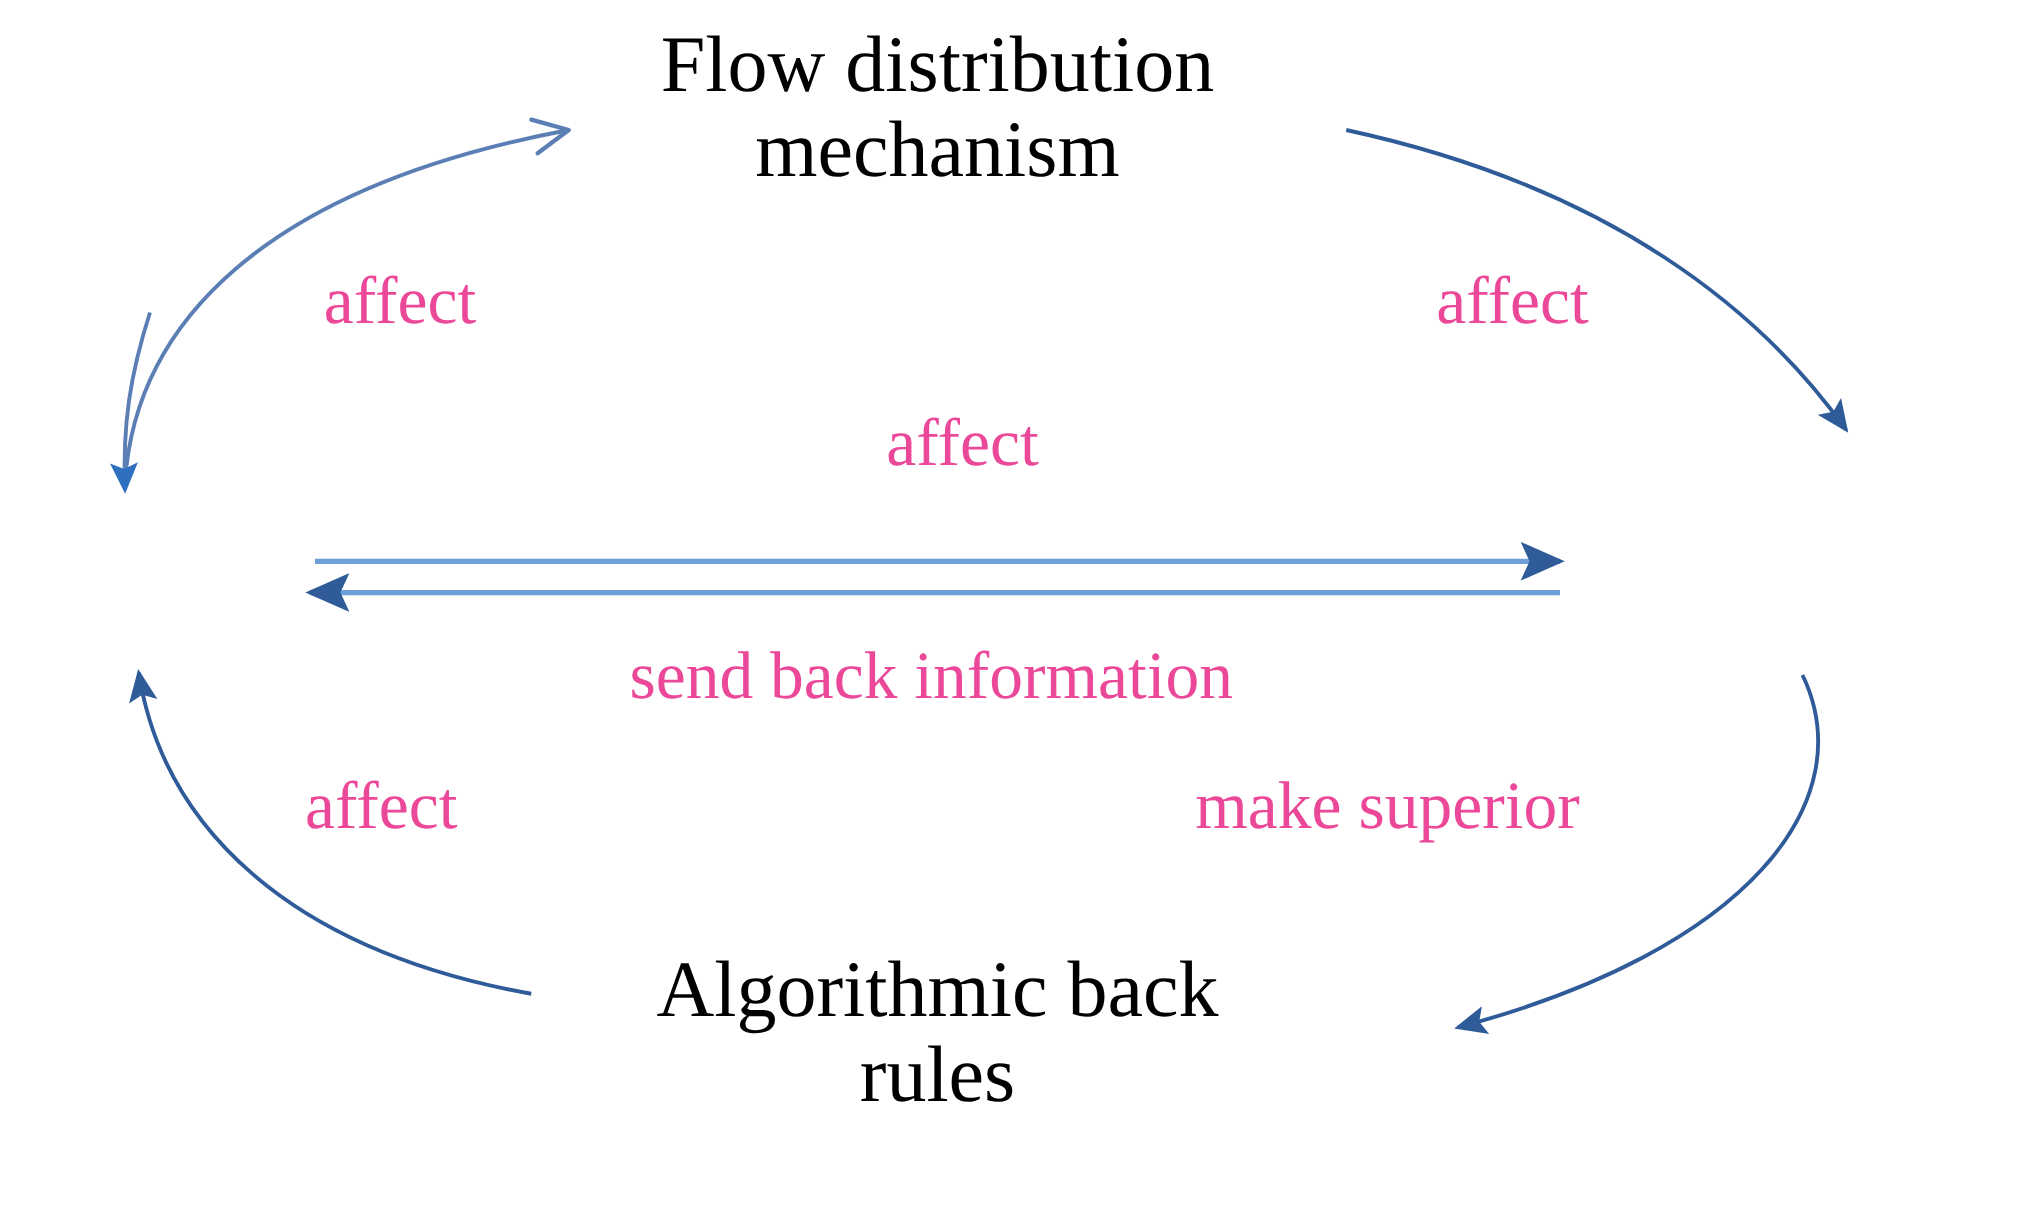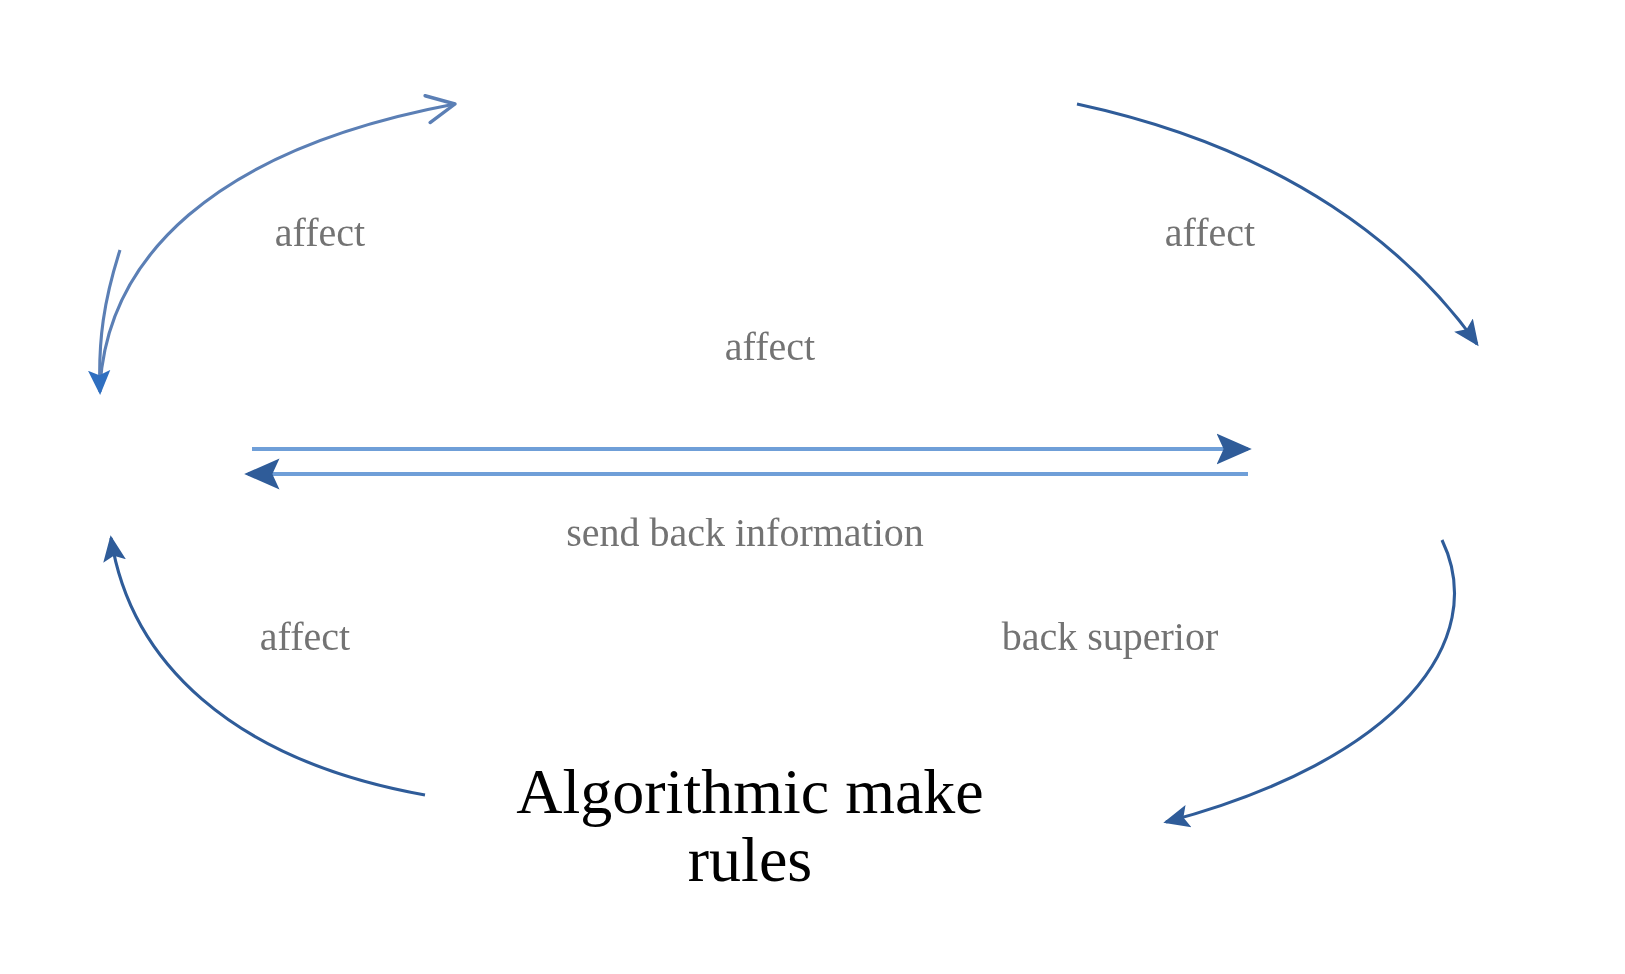--- a/index.html
+++ b/index.html
@@ -29,22 +29,22 @@
     text-align: center;
     line-height: 1.06;
     color: #000000;
     font-size: 64px;
     white-space: pre-line;
     letter-spacing: 0px;
   }
   .edge-label {
     position: absolute;
     text-align: center;
-    color: #737373;
-    font-size: 40px;
+    color: #ec4899;
+    font-size: 54px;
     line-height: 1.05;
     white-space: nowrap;
   }
   
   #node-flow   { left: 430px;  top: 18px;   width: 640px; }
   #node-ugc    { left: 10px;   top: 414px;  width: 210px; }
   #node-user   { left: 1250px; top: 372px;  width: 375px; }
   #node-algo   { left: 440px;  top: 758px;  width: 620px; }
 
   
@@ -83,31 +83,33 @@
 
     <path d="M 252 449 L 1248 449" fill="none" stroke="#6f9fd8" stroke-width="4.2" marker-end="url(#head-solid-dark)"></path>
 
     <path d="M 1248 474 L 248 474" fill="none" stroke="#6f9fd8" stroke-width="4.2" marker-end="url(#head-solid-dark)"></path>
 
     <path d="M 1442 540 C 1490 640 1400 760 1166 822" fill="none" stroke="#2f5c99" stroke-width="3.1" marker-end="url(#head-solid-dark)"></path>
 
     <path d="M 425 795 C 230 760 130 660 111 538" fill="none" stroke="#2f5c99" stroke-width="3.1" marker-end="url(#head-solid-dark)"></path>
   </svg>
 
+  <div class="node-label" id="node-flow">Flow distribution
+mechanism</div>
 
 
 
-  <div class="node-label" id="node-algo">Algorithmic make
+  <div class="node-label" id="node-algo">Algorithmic back
 rules</div>
 
   <div class="edge-label" id="lbl-affect-tl">affect</div>
 
   <div class="edge-label" id="lbl-affect-tr">affect</div>
 
   <div class="edge-label" id="lbl-affect-c">affect</div>
 
   <div class="edge-label" id="lbl-sendback">send back information</div>
 
   <div class="edge-label" id="lbl-affect-bl">affect</div>
 
-  <div class="edge-label" id="lbl-makesup">back superior</div>
+  <div class="edge-label" id="lbl-makesup">make superior</div>
 
 </div>
 
 </body></html>

